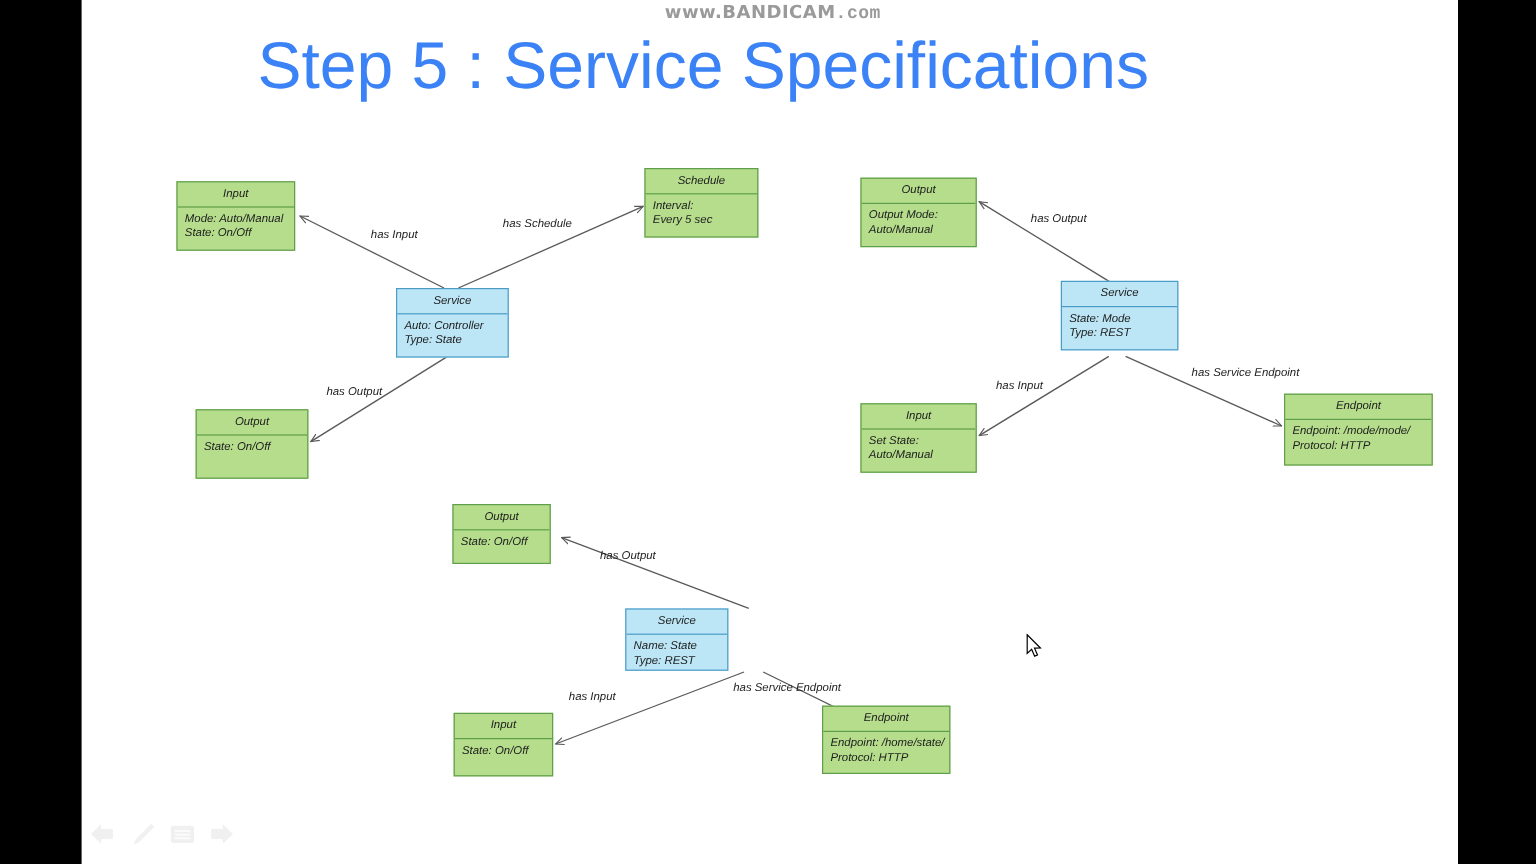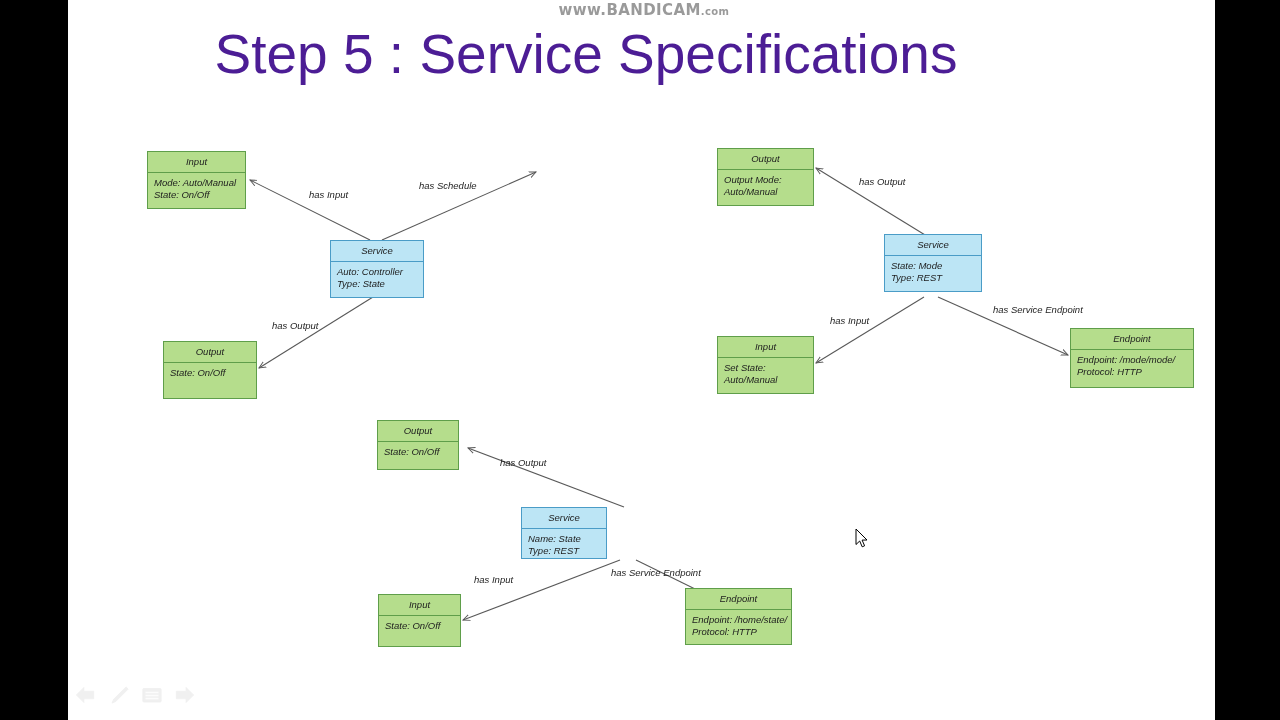--- a/index.html
+++ b/index.html
@@ -40,31 +40,31 @@
     font-weight: bold;
     letter-spacing: 0.4px;
     color: #9a9a9a;
     text-shadow:
       -1px -1px 0 #ffffff, 1px -1px 0 #ffffff,
       -1px  1px 0 #ffffff, 1px  1px 0 #ffffff,
        0   -1.5px 0 #ffffff, 0 1.5px 0 #ffffff;
     white-space: nowrap;
     user-select: none;
   }
-  #watermark .small { font-size: 10px; }
+  #watermark .small { font-size: 15px; font-family: Liberation Mono, monospace; }
   #title {
     position: absolute;
     left: 0;
     top: 22px;
     width: 1036px;
     text-align: center;
     font-family: "Liberation Sans", sans-serif;
     font-size: 55px;
     font-weight: 400;
-    color: #4c1d95;
+    color: #3b82f6;
     white-space: nowrap;
   }
 
   
   #edges {
     position: absolute;
     left: 0; top: 0;
     width: 1147px; height: 720px;
   }
   .edge-line {
@@ -184,20 +184,27 @@
     </svg>
 
     <div class="node" style="left:79px; top:151px; width:99px; height:58px;">
       <div class="node-title">Input</div>
       <div class="node-body">
         <div>Mode: Auto/Manual</div>
         <div>State: On/Off</div>
       </div>
     </div>
 
+    <div class="node" style="left:469px; top:140px; width:95px; height:58px;">
+      <div class="node-title">Schedule</div>
+      <div class="node-body">
+        <div>Interval:</div>
+        <div>Every 5 sec</div>
+      </div>
+    </div>
 
     <div class="node blue" style="left:262px; top:240px; width:94px; height:58px;">
       <div class="node-title">Service</div>
       <div class="node-body">
         <div>Auto: Controller</div>
         <div>Type: State</div>
       </div>
     </div>
 
     <div class="node" style="left:95px; top:341px; width:94px; height:58px;">

